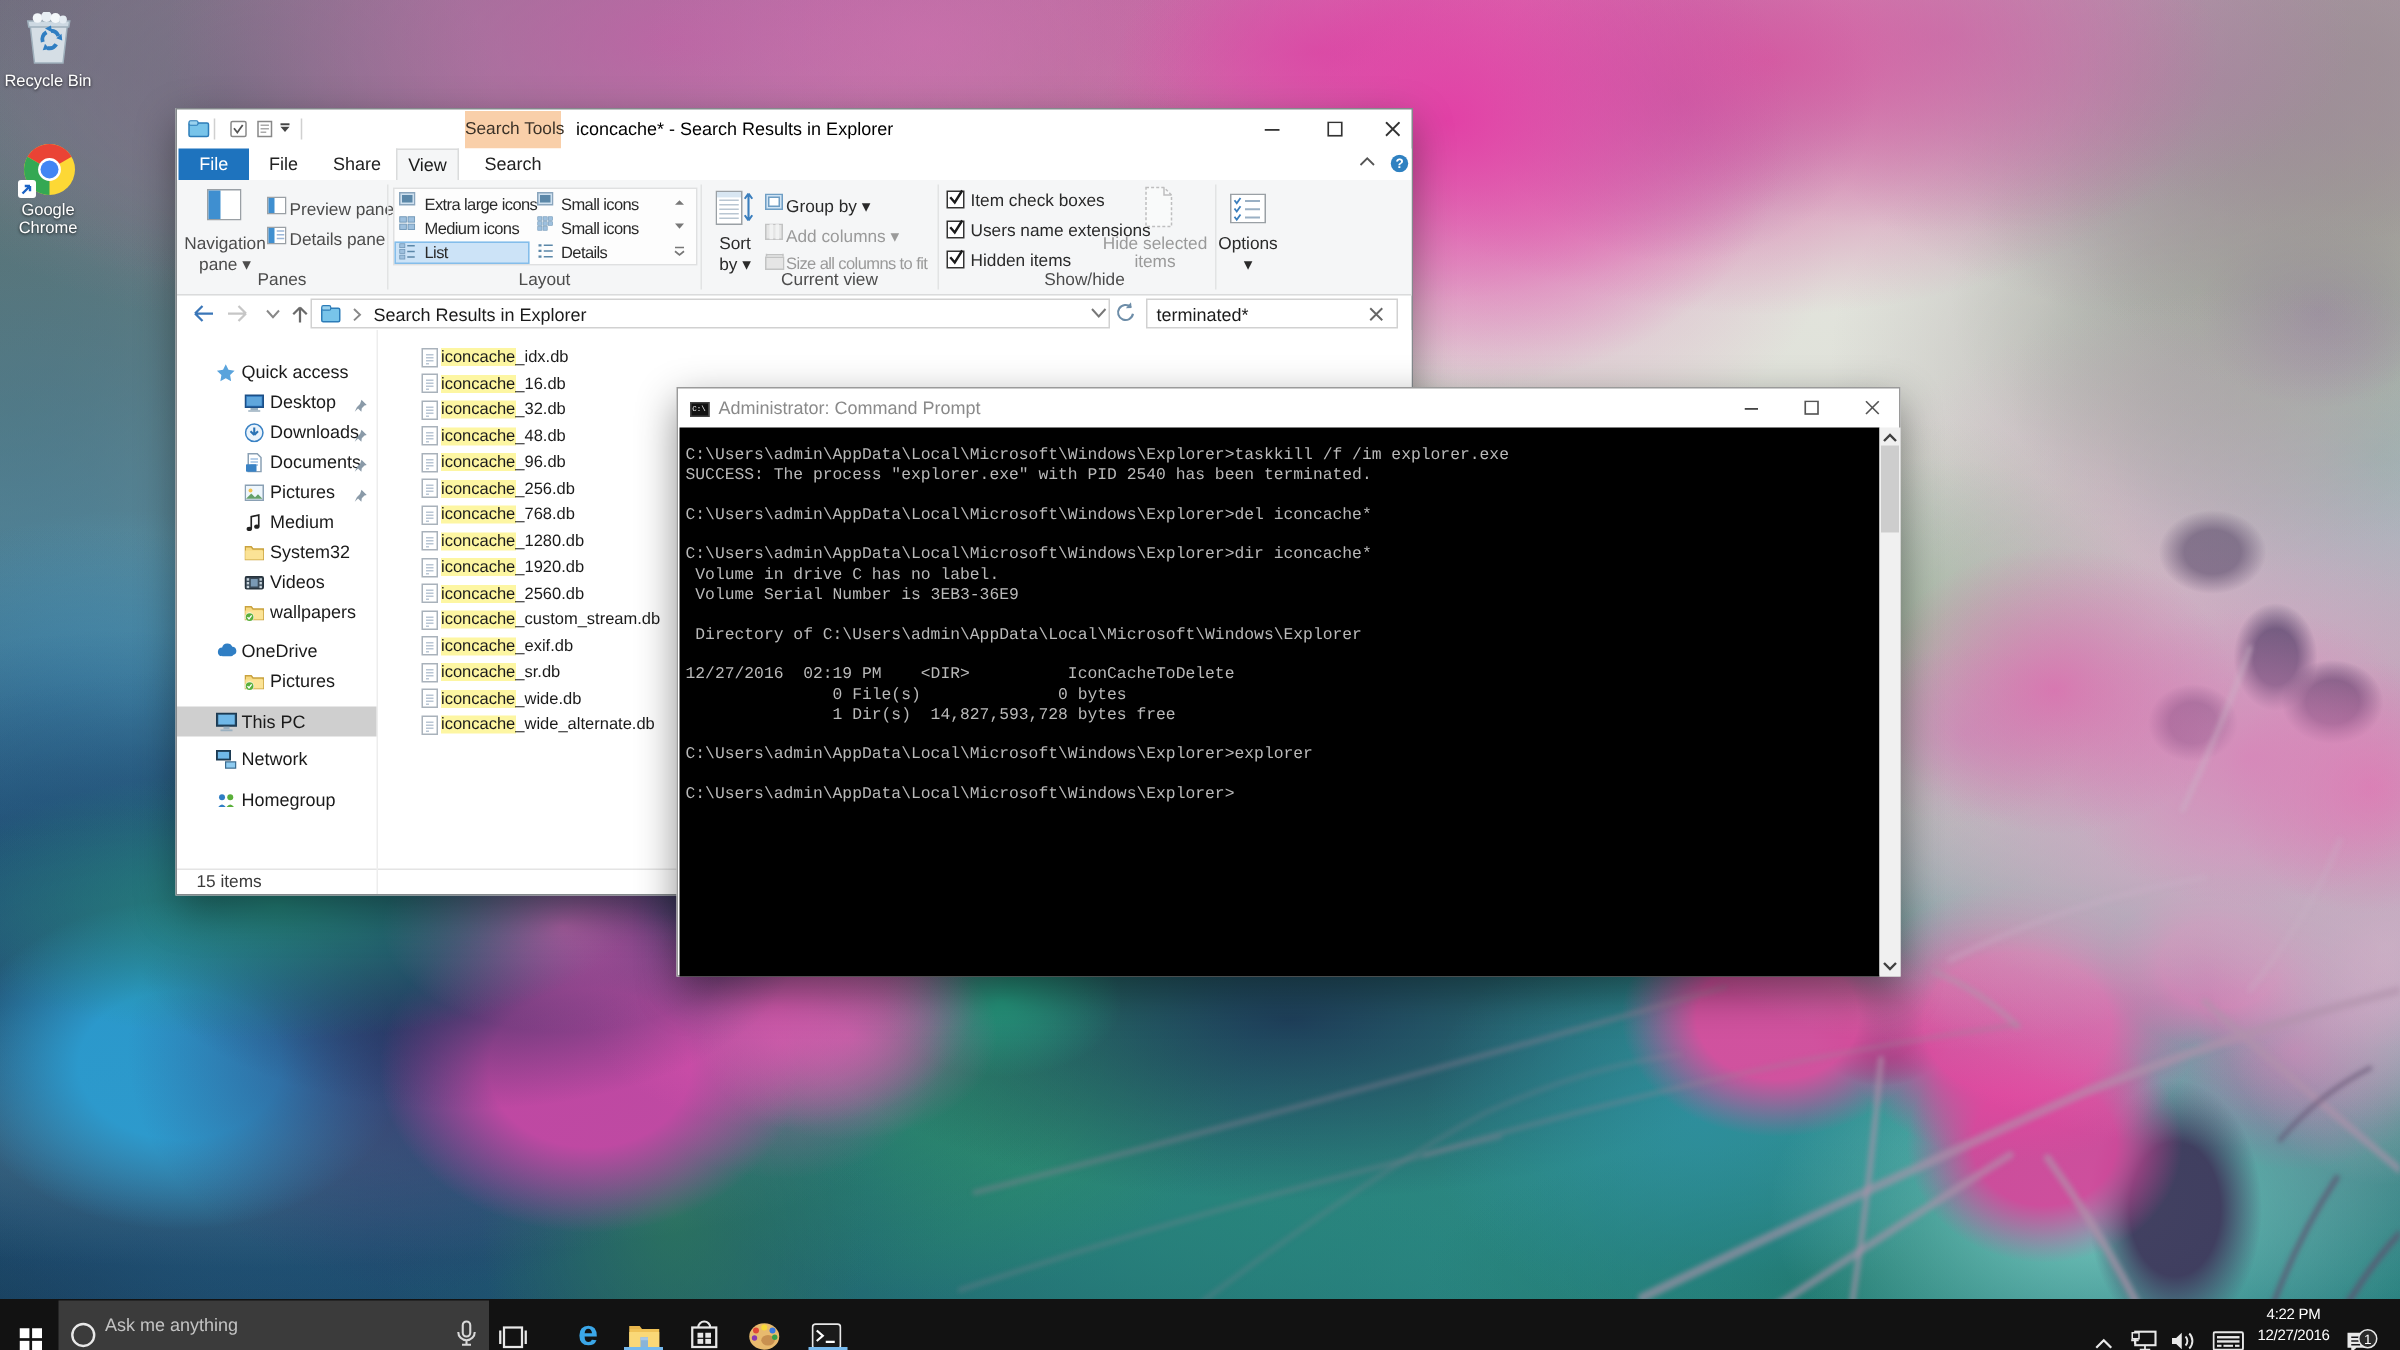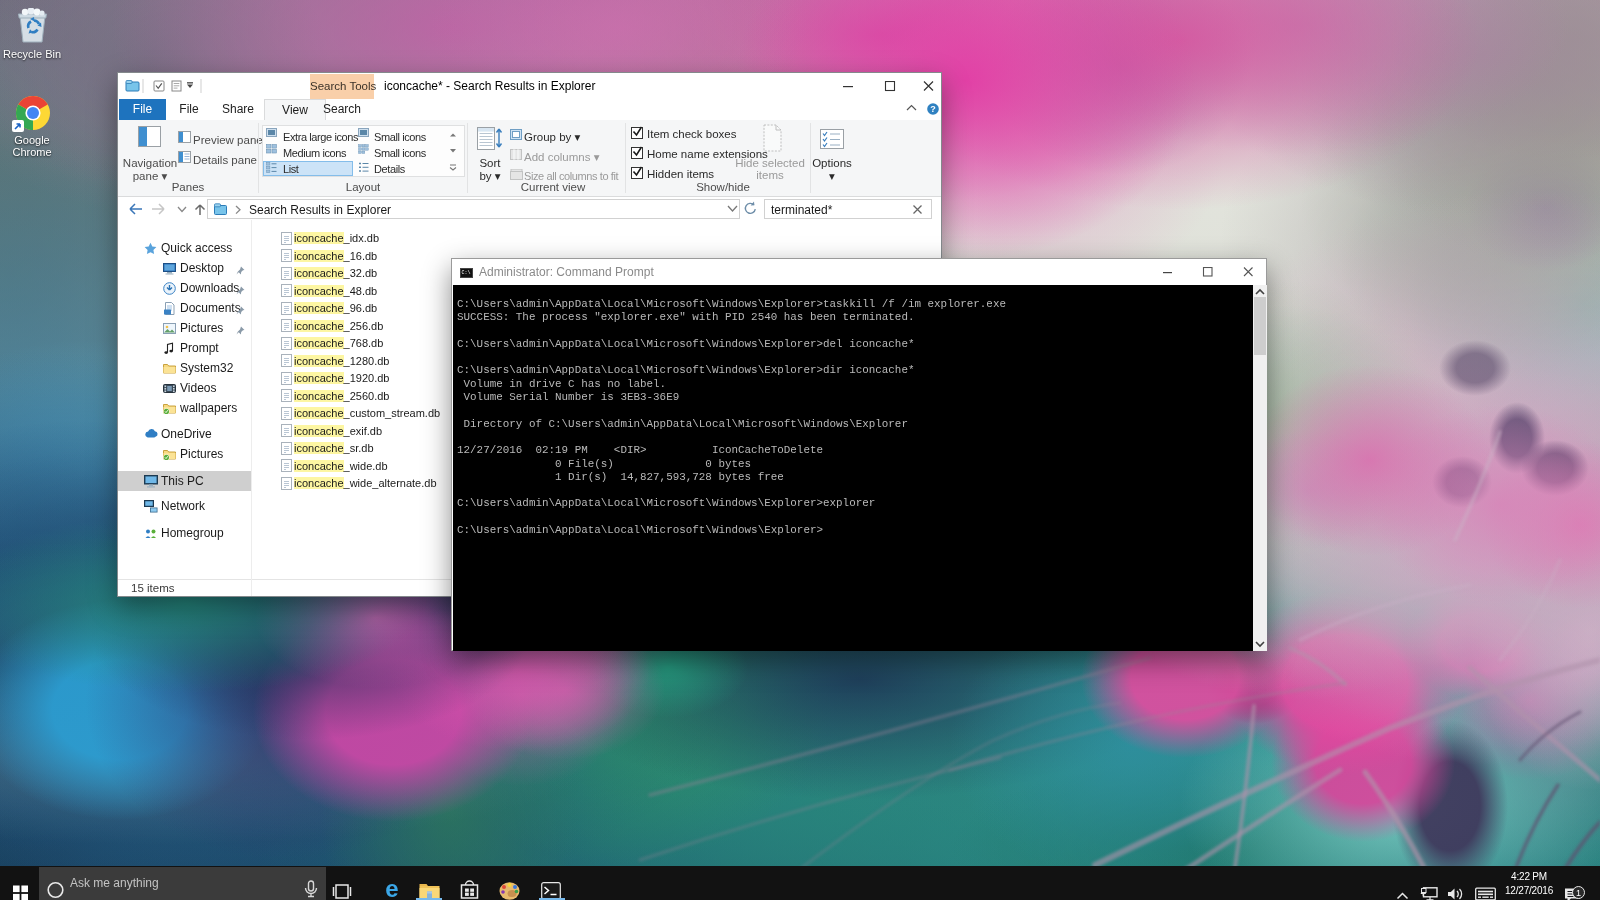--- a/index.html
+++ b/index.html
@@ -105,21 +105,21 @@
  <svg class="abs" style="left:725px;top:8px" width="96" height="11" viewBox="0 0 96 11">
   <rect x="0" y="5" width="10" height="1.2" fill="#333"></rect>
   <rect x="42.5" y="0.5" width="9" height="9" fill="none" stroke="#333" stroke-width="1.1"></rect>
   <path d="M81 0.5 L90 9.5 M90 0.5 L81 9.5" stroke="#333" stroke-width="1.2"></path>
  </svg>
 
  <div class="abs" style="left:0;top:26px;width:823px;height:21px;background:#fff"></div>
  <div class="tab" style="left:1px;width:47px;background:#1e73be;color:#fff">File</div>
  <div class="tab" style="left:48px;width:46px">File</div>
  <div class="tab" style="left:94px;width:52px">Share</div>
- <div class="tab" style="left:146px;width:62px;border:1px solid #dadbdc;border-bottom:none;background:#f5f6f7;color:#1a1a1a">View</div>
+ <div class="tab" style="left:146px;width:42px;border:1px solid #dadbdc;border-bottom:none;background:#f5f6f7;color:#1a1a1a">View</div>
  <div class="tab" style="left:192px;width:64px">Search</div>
  <svg class="abs" style="left:788px;top:30px" width="34" height="12" viewBox="0 0 34 12">
   <path d="M1 7 l4.5 -4.5 L10 7" stroke="#555" stroke-width="1.2" fill="none"></path>
   <circle cx="27" cy="6" r="5.8" fill="#2f81c1"></circle>
       <text x="27" y="9" font-size="9" fill="#fff" text-anchor="middle" font-family="Liberation Sans" font-weight="bold">?</text>
  </svg>
 
  <div class="abs" style="left:0;top:47px;width:823px;height:77px;background:#f5f6f7;border-bottom:1px solid #dadbdc"></div>
 
  <svg class="abs" style="left:20px;top:53px" width="23" height="21" viewBox="0 0 23 21">
@@ -225,21 +225,21 @@
 
  <div class="chk" style="left:513px;top:54px"></div>
     <svg class="abs" style="left:513px;top:51px" width="14" height="14" viewBox="0 0 14 14">
       <path d="M2.5 7.5 l3 3.5 5-8" stroke="#1a1a1a" stroke-width="1.6" fill="none"></path>
     </svg>
  <div class="riblabel" style="left:529px;top:55px;width:110px;text-align:left;color:#2a2a2a">Item check boxes</div>
  <div class="chk" style="left:513px;top:74px"></div>
     <svg class="abs" style="left:513px;top:71px" width="14" height="14" viewBox="0 0 14 14">
       <path d="M2.5 7.5 l3 3.5 5-8" stroke="#1a1a1a" stroke-width="1.6" fill="none"></path>
     </svg>
- <div class="riblabel" style="left:529px;top:75px;width:130px;text-align:left;color:#2a2a2a">Home name extensions</div>
+ <div class="riblabel" style="left:529px;top:75px;width:130px;text-align:left;color:#2a2a2a">Users name extensions</div>
  <div class="chk" style="left:513px;top:94px"></div>
     <svg class="abs" style="left:513px;top:91px" width="14" height="14" viewBox="0 0 14 14">
       <path d="M2.5 7.5 l3 3.5 5-8" stroke="#1a1a1a" stroke-width="1.6" fill="none"></path>
     </svg>
  <div class="riblabel" style="left:529px;top:95px;width:110px;text-align:left;color:#2a2a2a">Hidden items</div>
  <div class="riblabel" style="left:565px;top:108px;width:80px">Show/hide</div>
  <svg class="abs" style="left:645px;top:51px" width="19" height="28" viewBox="0 0 19 28" opacity=".6">
   <path d="M1 1 h12 l5 5 v21 h-17z" fill="#fdfdfd" stroke="#9a9a9a" stroke-dasharray="2 1.4"></path>
       <path d="M13 1 v5 h5" fill="none" stroke="#9a9a9a"></path>
  </svg>
@@ -331,21 +331,21 @@
         <span class="abs" style="left:118px;top:6px"><svg width="9" height="9" viewBox="0 0 9 9">
             <path d="M5 0.5 l3.5 3.5 -1.5 .3 -1.8 1.8 -.3 2.4 -2.2-2.2 -2.2 2.2 1.4-3 .3-.3 1.8-1.8z" fill="#8a9aa8"></path>
           </svg></span>
       </div>
       <div class="srow" style="top:265px">
         <span class="abs" style="left:45px;top:4px"><svg width="13" height="13" viewBox="0 0 13 13">
             <path d="M4.5 10.5 V2.5 l5-1.2 V9" stroke="#222" stroke-width="1.1" fill="none"></path>
             <ellipse cx="3.2" cy="10.6" rx="1.8" ry="1.4" fill="#222"></ellipse>
             <ellipse cx="8.2" cy="9.1" rx="1.8" ry="1.4" fill="#222"></ellipse>
           </svg></span>
-        <span class="txt" style="left:62px">Prompt</span>
+        <span class="txt" style="left:62px">Medium</span>
       </div>
       <div class="srow" style="top:285px">
         <span class="abs" style="left:45px;top:4px"><svg width="13" height="13" viewBox="0 0 13 13">
             <path d="M0.5 2.5 h4 l1.2 1.5 h6.8 v7 h-12z" fill="#f7d981" stroke="#c9a23e"></path>
             <path d="M0.5 5 h12 v6 h-12z" fill="#fbe396"></path>
           </svg></span>
         <span class="txt" style="left:62px">System32</span>
       </div>
       <div class="srow" style="top:305px">
         <span class="abs" style="left:45px;top:4px"><svg width="13" height="13" viewBox="0 0 13 13">

